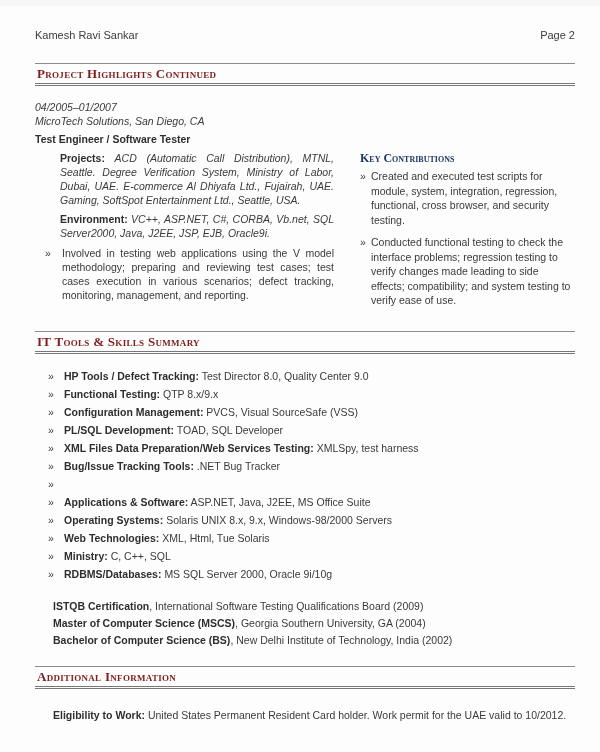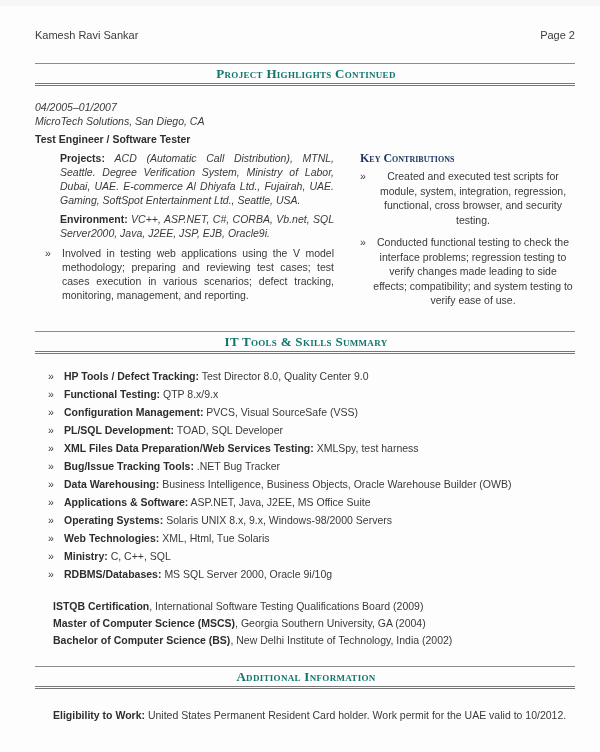--- a/index.html
+++ b/index.html
@@ -23,22 +23,21 @@
   .section-heading {
     border-top: 1px solid #8c8c8c;
     border-bottom: 3px double #777777;
     padding: 2px 0 2px 2px;
     font-family: "Liberation Serif", "DejaVu Serif", serif;
     font-variant: small-caps;
     font-weight: bold;
     font-size: 13px;
     line-height: 15px;
     letter-spacing: 0.3px;
-    color: #0f766e;
-    text-align: center;
+    color: #7f1d1d;
   }
   .sh-1 { margin-top: 21px; }
   .sh-2 { margin-top: 15px; }
   .sh-3 { margin-top: 13px; }
   .sh-4 { margin-top: 17px; }
   .job-meta { margin-top: 14px; font-style: italic; }
   .two-col { display: flex; margin-top: 4px; }
   .left-col { width: 299px; flex: 0 0 299px; }
   .right-col { flex: 1; margin-left: 26px; margin-top: 19px; }
   .job-role { font-weight: bold; color: #2e2e2e; }
@@ -51,21 +50,21 @@
   .kc-heading {
     font-family: "Liberation Serif", "DejaVu Serif", serif;
     font-variant: small-caps;
     font-weight: bold;
     font-size: 12px;
     color: #1F3864;
     margin-bottom: 4px;
   }
   .kc-bullet { display: flex; margin-bottom: 8px; line-height: 14.5px; }
   .kc-bullet .glyph { flex: 0 0 11px; }
-  .kc-bullet .btext { flex: 1; text-align: center; }
+  .kc-bullet .btext { flex: 1; }
   .skills-list { margin-top: 15px; list-style: none; }
   .skill-row { display: flex; margin-bottom: 2px; line-height: 14px; height: 16px; }
   .skill-row .glyph { flex: 0 0 16px; margin-left: 13px; }
   .skill-row b { color: #2e2e2e; }
   .edu-list { margin: 15px 0 0 18px; list-style: none; }
   .edu-row { line-height: 17px; }
   .edu-row b { color: #2e2e2e; }
   .addl-row { margin: 19px 0 0 18px; }
   .addl-row b { color: #2e2e2e; }
 </style>
@@ -135,21 +134,20 @@
     <li class="skill-row">
         <span class="glyph">»</span>
         <span><b>XML Files Data Preparation/Web Services Testing:</b> <span>XMLSpy, test harness</span></span>
       </li>
     <li class="skill-row">
         <span class="glyph">»</span>
         <span><b>Bug/Issue Tracking Tools:</b> <span>.NET Bug Tracker</span></span>
       </li>
     <li class="skill-row">
         <span class="glyph">»</span>
-        <span><b>Data Warehousing:</b> <span>Business Intelligence, Business Objects, Oracle Warehouse Builder (OWB)</span></span>
       </li>
     <li class="skill-row">
         <span class="glyph">»</span>
         <span><b>Applications &amp; Software:</b> <span>ASP.NET, Java, J2EE, MS Office Suite</span></span>
       </li>
     <li class="skill-row">
         <span class="glyph">»</span>
         <span><b>Operating Systems:</b> <span>Solaris UNIX 8.x, 9.x, Windows-98/2000 Servers</span></span>
       </li>
     <li class="skill-row">

